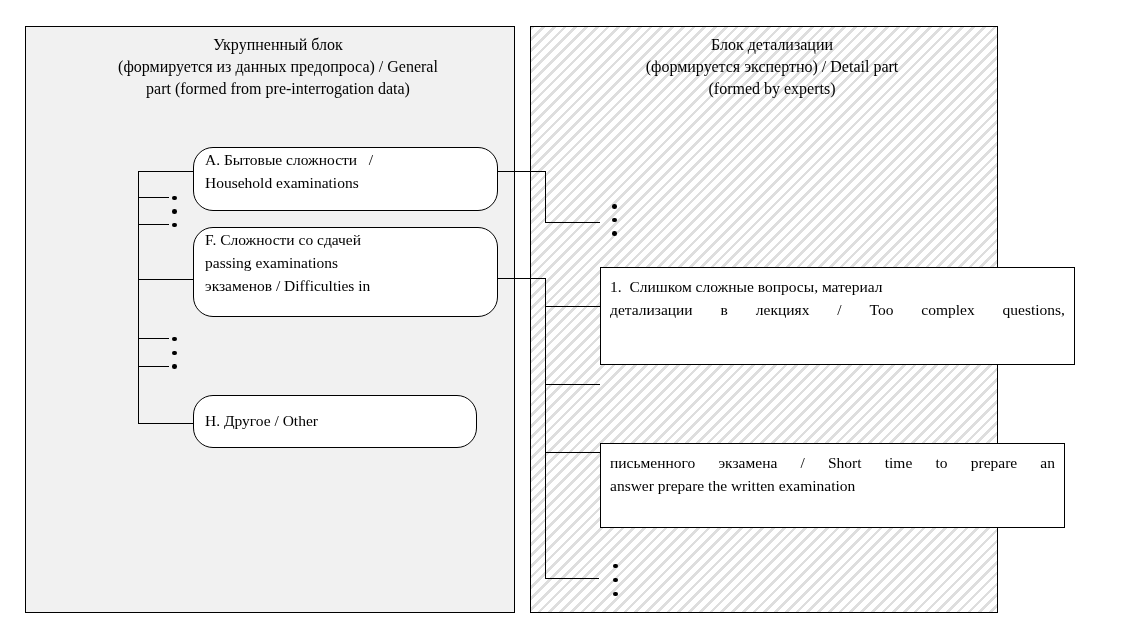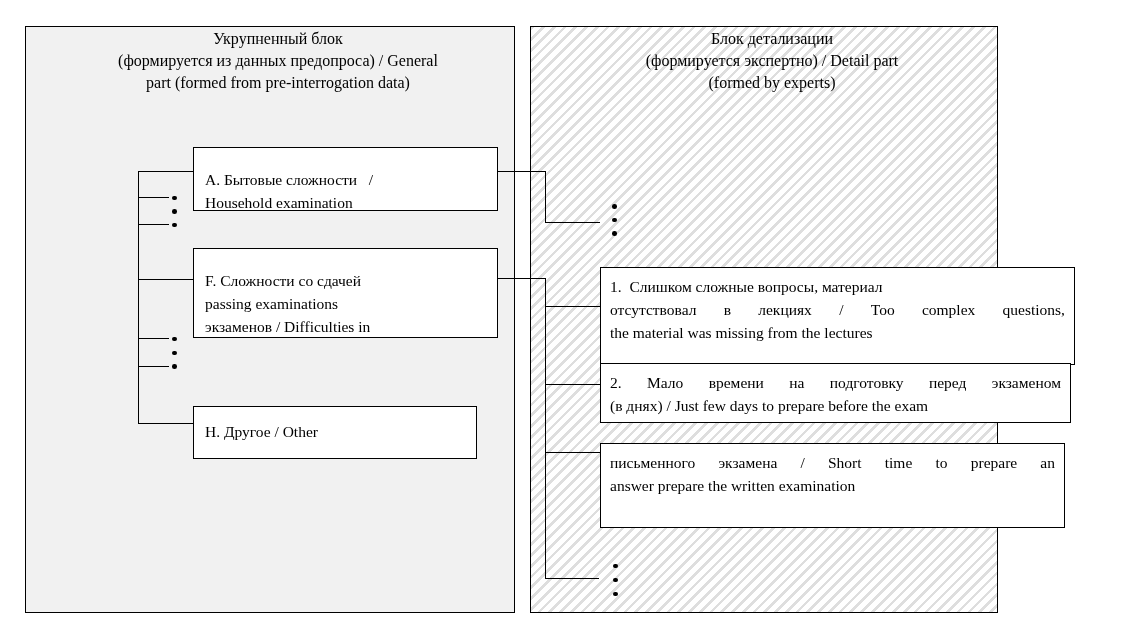--- a/index.html
+++ b/index.html
@@ -8,27 +8,27 @@
     font-family:"Liberation Serif","DejaVu Serif",serif;color:#000;
   }
   .panel{position:absolute;box-sizing:border-box;border:1.5px solid #000;top:26px;height:587px;}
   .panel-left{left:25px;width:490px;background:#f1f1f1;}
   .panel-right{
     left:530px;width:468px;
     background:repeating-linear-gradient(135deg,#dedede 0px,#dedede 2.6px,#ffffff 2.6px,#ffffff 7.6px);
   }
   .panel-title{
     text-align:center;white-space:pre-line;
-    font-size:16px;line-height:22px;padding-top:1px;margin-left:16px;
+    font-size:16px;line-height:22px;padding-top:7px;margin-left:16px;
   }
   .box{
     position:absolute;box-sizing:border-box;background:#fff;border:1.4px solid #000;
     font-size:15.5px;line-height:23px;padding:7px 9px;
   }
-  .box-left-group{padding:20px 11px;}
+  .box-left-group{padding:0 11px;border-radius:20px;}
   .jline{text-align:justify;text-align-last:justify;}
   .line{position:absolute;background:#000;}
   .h{height:1.4px;}
   .v{width:1.4px;}
   .dot{position:absolute;width:4.6px;height:4.6px;border-radius:50%;background:#000;}
 </style>
 </head>
 <body>
 
 <div id="canvas">
@@ -40,43 +40,38 @@
   </div>
 
   <div class="panel panel-right">
     <div class="panel-title">Блок детализации
 (формируется экспертно) / Detail part
 (formed by experts)</div>
   </div>
 
   <div class="box box-left-group" style="left:193px;top:147px;width:305px;height:64px;">
     <div>А. Бытовые сложности&nbsp;&nbsp; /</div>
-    <div>Household examination</div>
+    <div>Household examinations</div>
   </div>
 
-  <div class="box box-left-group" style="left:193px;top:248px;width:305px;height:90px;">
+  <div class="box box-left-group" style="left:193px;top:227px;width:305px;height:90px;">
     <div>F. Сложности со сдачей</div>
     <div>passing examinations</div>
     <div>экзаменов / Difficulties in</div>
   </div>
 
-  <div class="box box-left-group" style="left:193px;top:406px;width:284px;height:53px;padding-top:13px;">
+  <div class="box box-left-group" style="left:193px;top:395px;width:284px;height:53px;padding-top:13px;">
     <div>Н. Другое / Other</div>
   </div>
 
   <div class="box" style="left:600px;top:267px;width:475px;height:98px;">
     <div>1.&nbsp; Слишком сложные вопросы, материал</div>
-    <div class="jline">отсутствовал в лекциях / Too complex questions,</div>
-    <div>the material was missing from the lectures</div>
+    <div class="jline">детализации в лекциях / Too complex questions,</div>
   </div>
 
-  <div class="box" style="left:600px;top:363px;width:471px;height:60px;">
-    <div class="jline">2. Мало времени на подготовку перед экзаменом</div>
-    <div>(в днях) / Just few days to prepare before the exam</div>
-  </div>
 
   <div class="box" style="left:600px;top:443px;width:465px;height:85px;">
     <div class="jline">письменного экзамена / Short time to prepare an</div>
     <div>answer prepare the written examination</div>
   </div>
 
   <div class="line v" style="left:138px;top:171px;height:253px;"></div>
   <div class="line h" style="left:138px;top:170.5px;width:55px;"></div>
   <div class="line h" style="left:139px;top:197px;width:30px;"></div>
   <div class="line h" style="left:139px;top:224px;width:30px;"></div>

